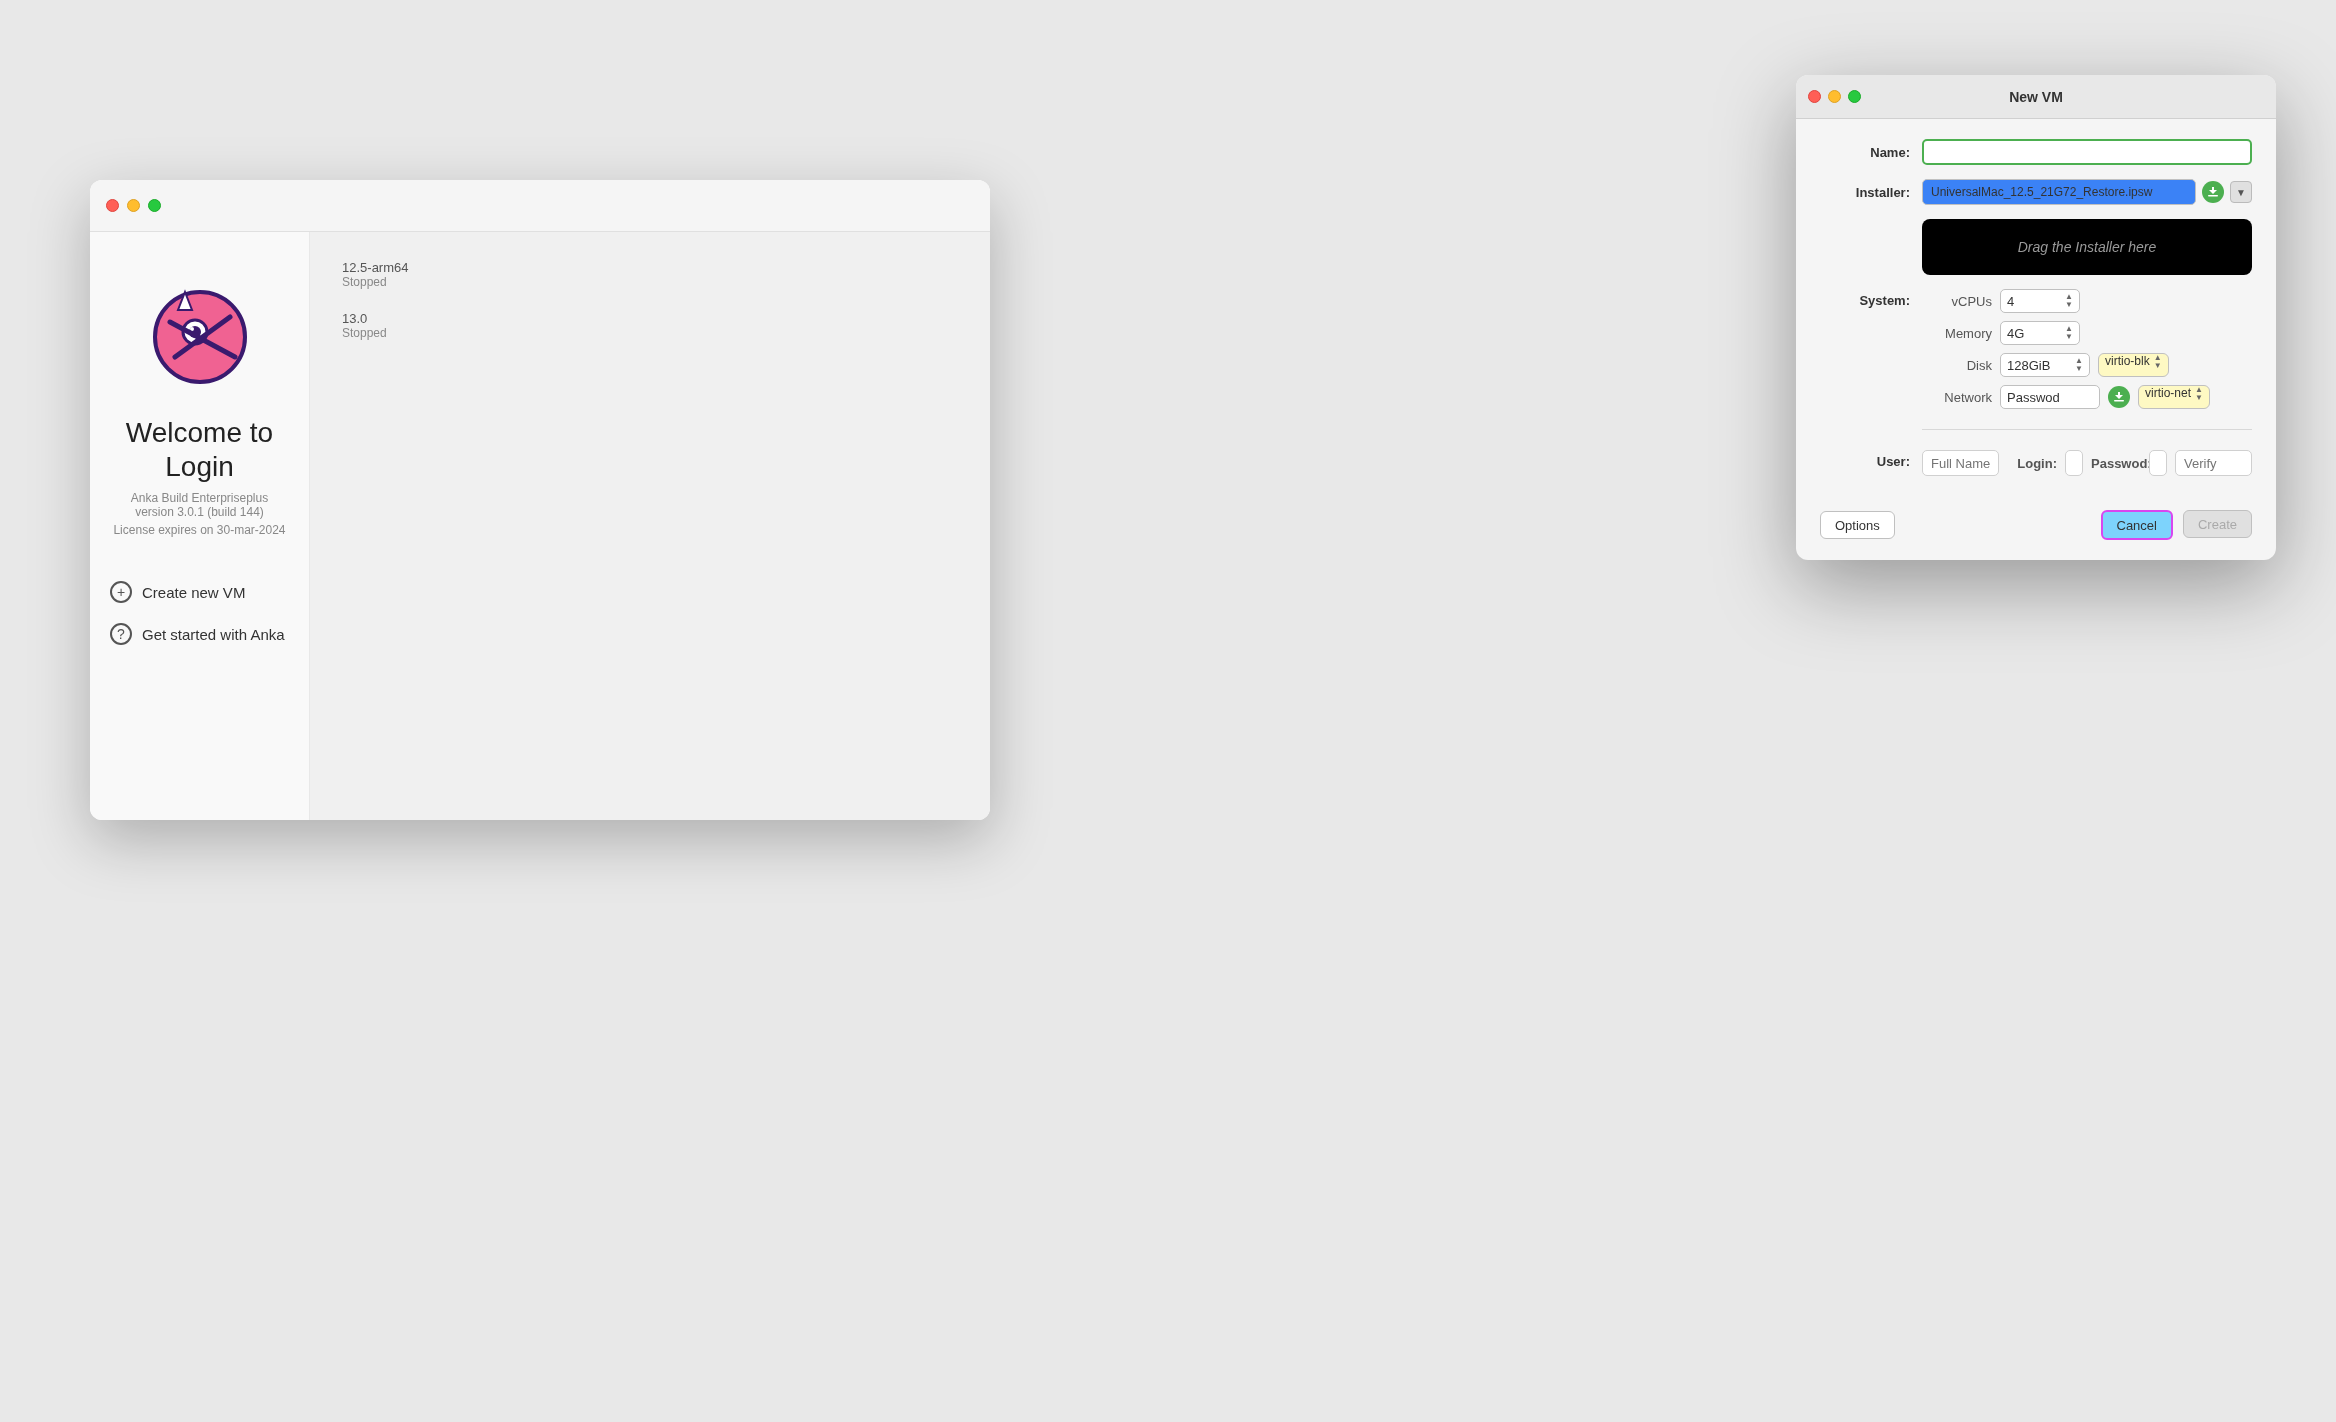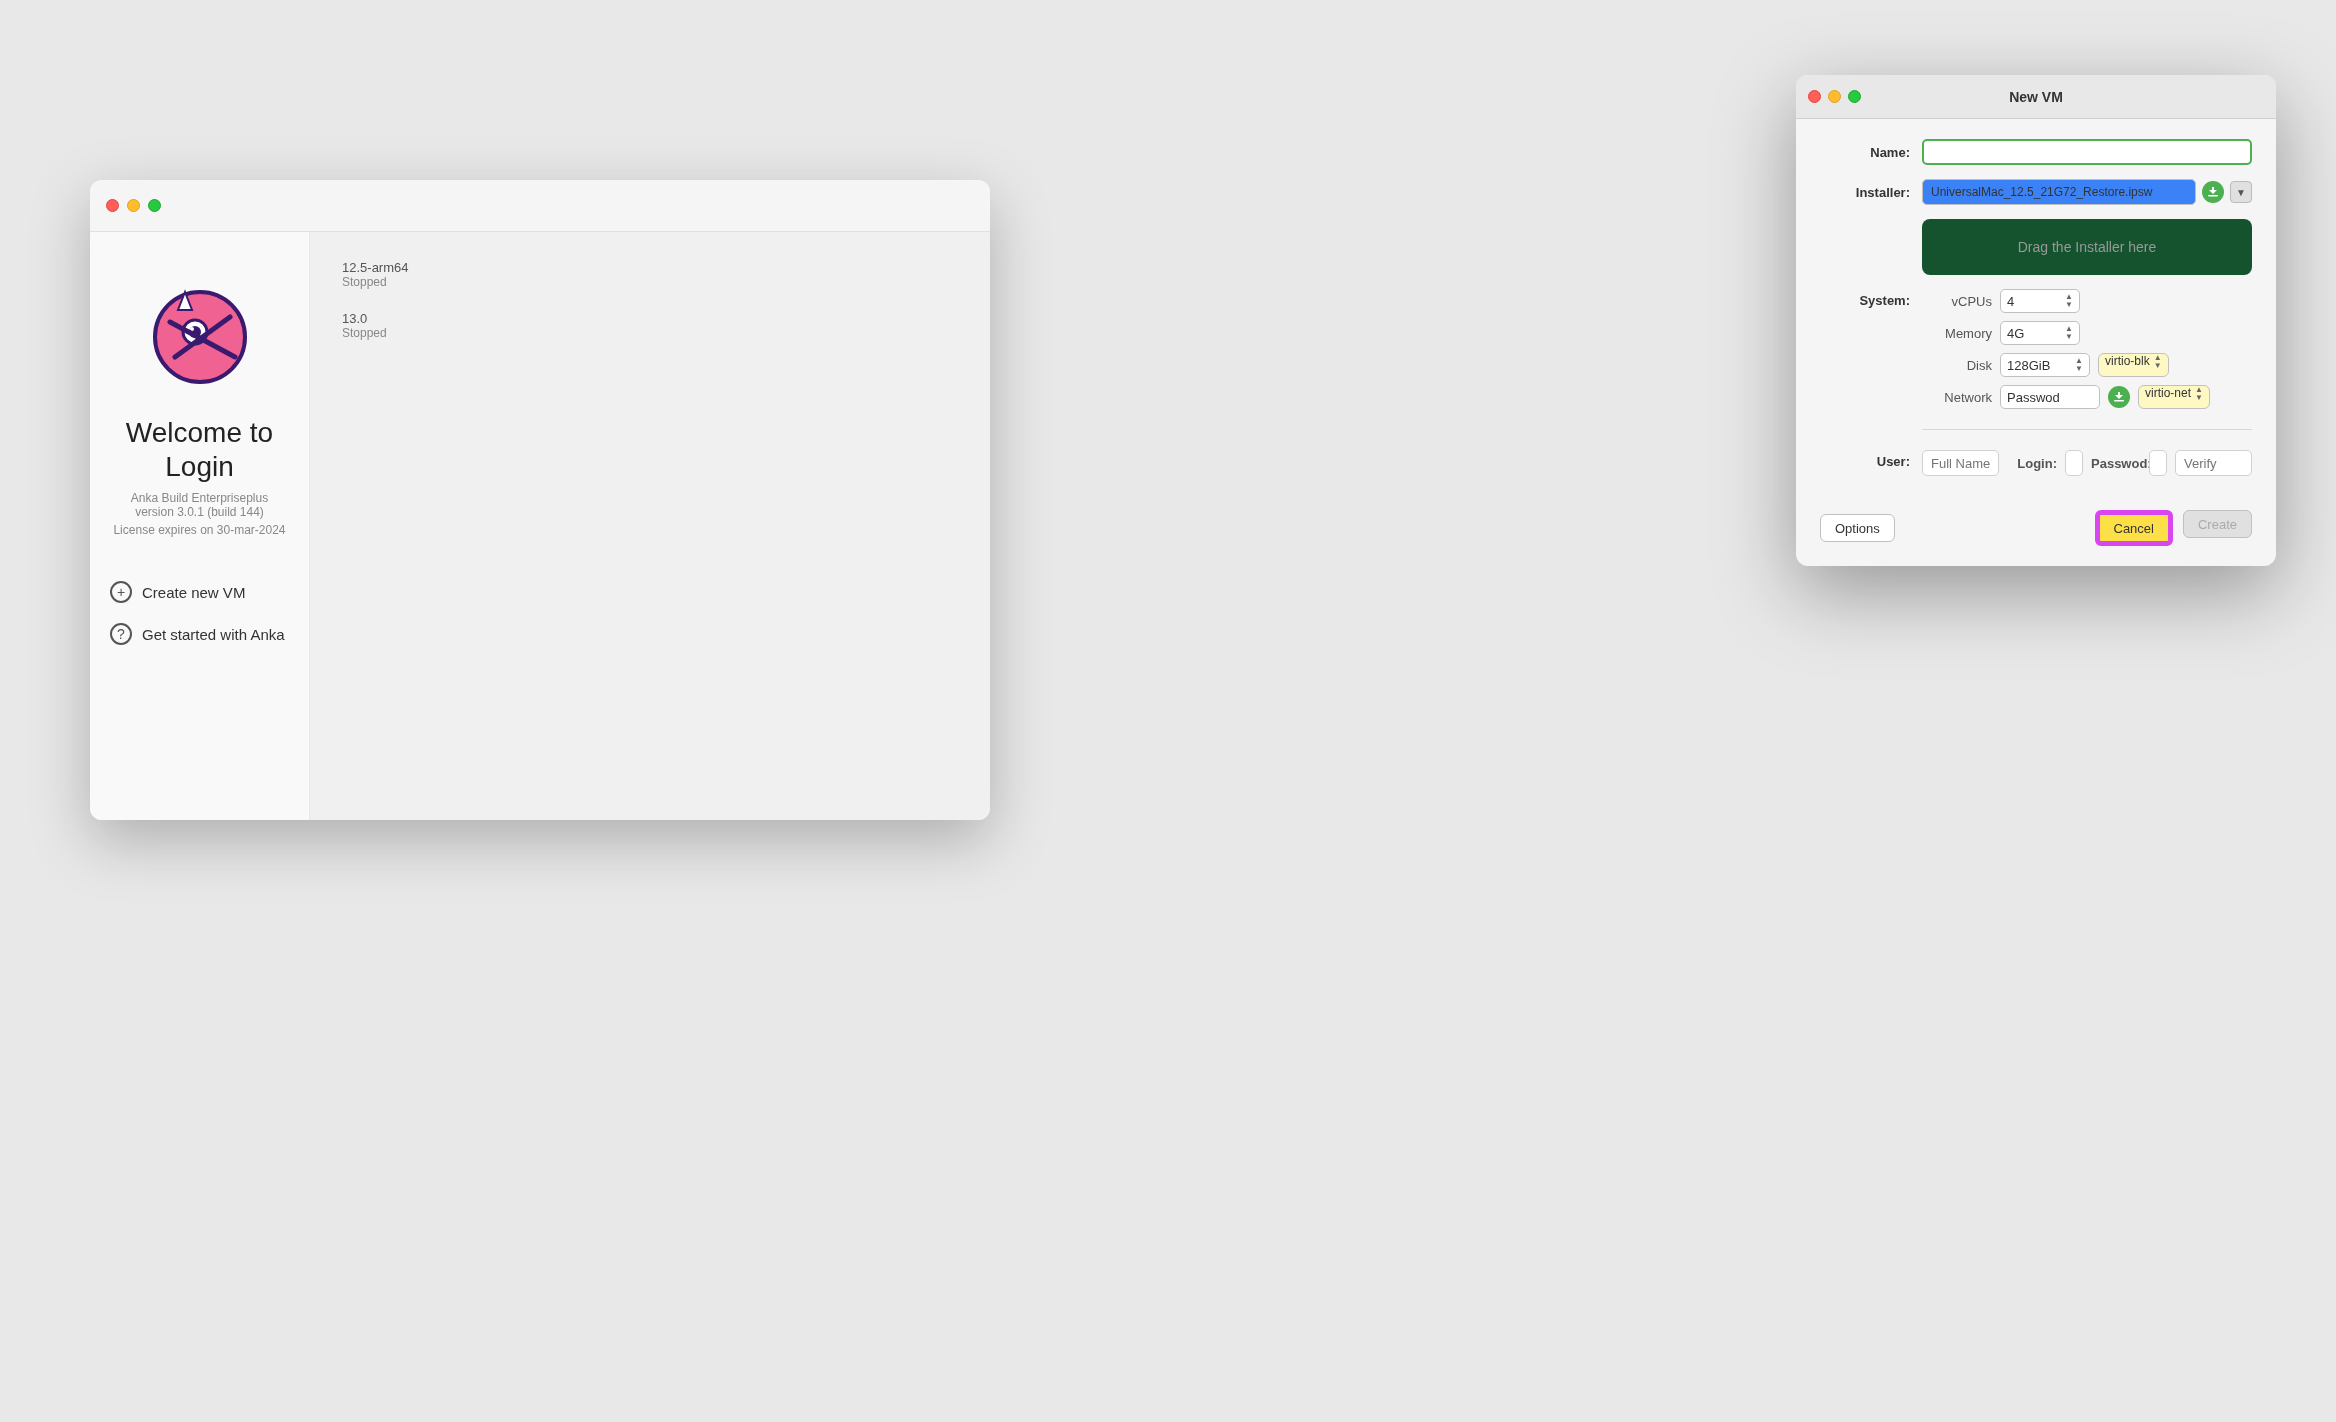--- a/index.html
+++ b/index.html
@@ -230,30 +230,31 @@
     }
 
     .installer-field {
       flex: 1;
       display: flex;
       align-items: center;
       gap: 6px;
     }
 
     .drag-zone {
-      background: #14532d;
+      background: #000000;
       border-radius: 8px;
       height: 56px;
       display: flex;
       align-items: center;
       justify-content: center;
       margin-bottom: 14px;
       margin-left: 102px;
       color: #999;
       font-size: 14px;
+      font-style: italic;
     }
 
     .system-fields {
       flex: 1;
       display: flex;
       flex-direction: column;
       gap: 8px;
     }
 
     .system-row {
@@ -386,24 +387,24 @@
       color: #333;
       cursor: pointer;
     }
 
     .footer-right {
       display: flex;
       gap: 10px;
     }
 
     .cancel-btn {
-      height: 36px;
+      height: 30px;
       padding: 0 14px;
-      background: #fde047;
-      border: 5px solid #d946ef;
+      background: #7dd3fc;
+      border: 2px solid #d946ef;
       border-radius: 6px;
       font-size: 13px;
       color: #333;
       cursor: pointer;
     }
 
     .create-btn {
       height: 28px;
       padding: 0 14px;
       background: #e0e0e0;

